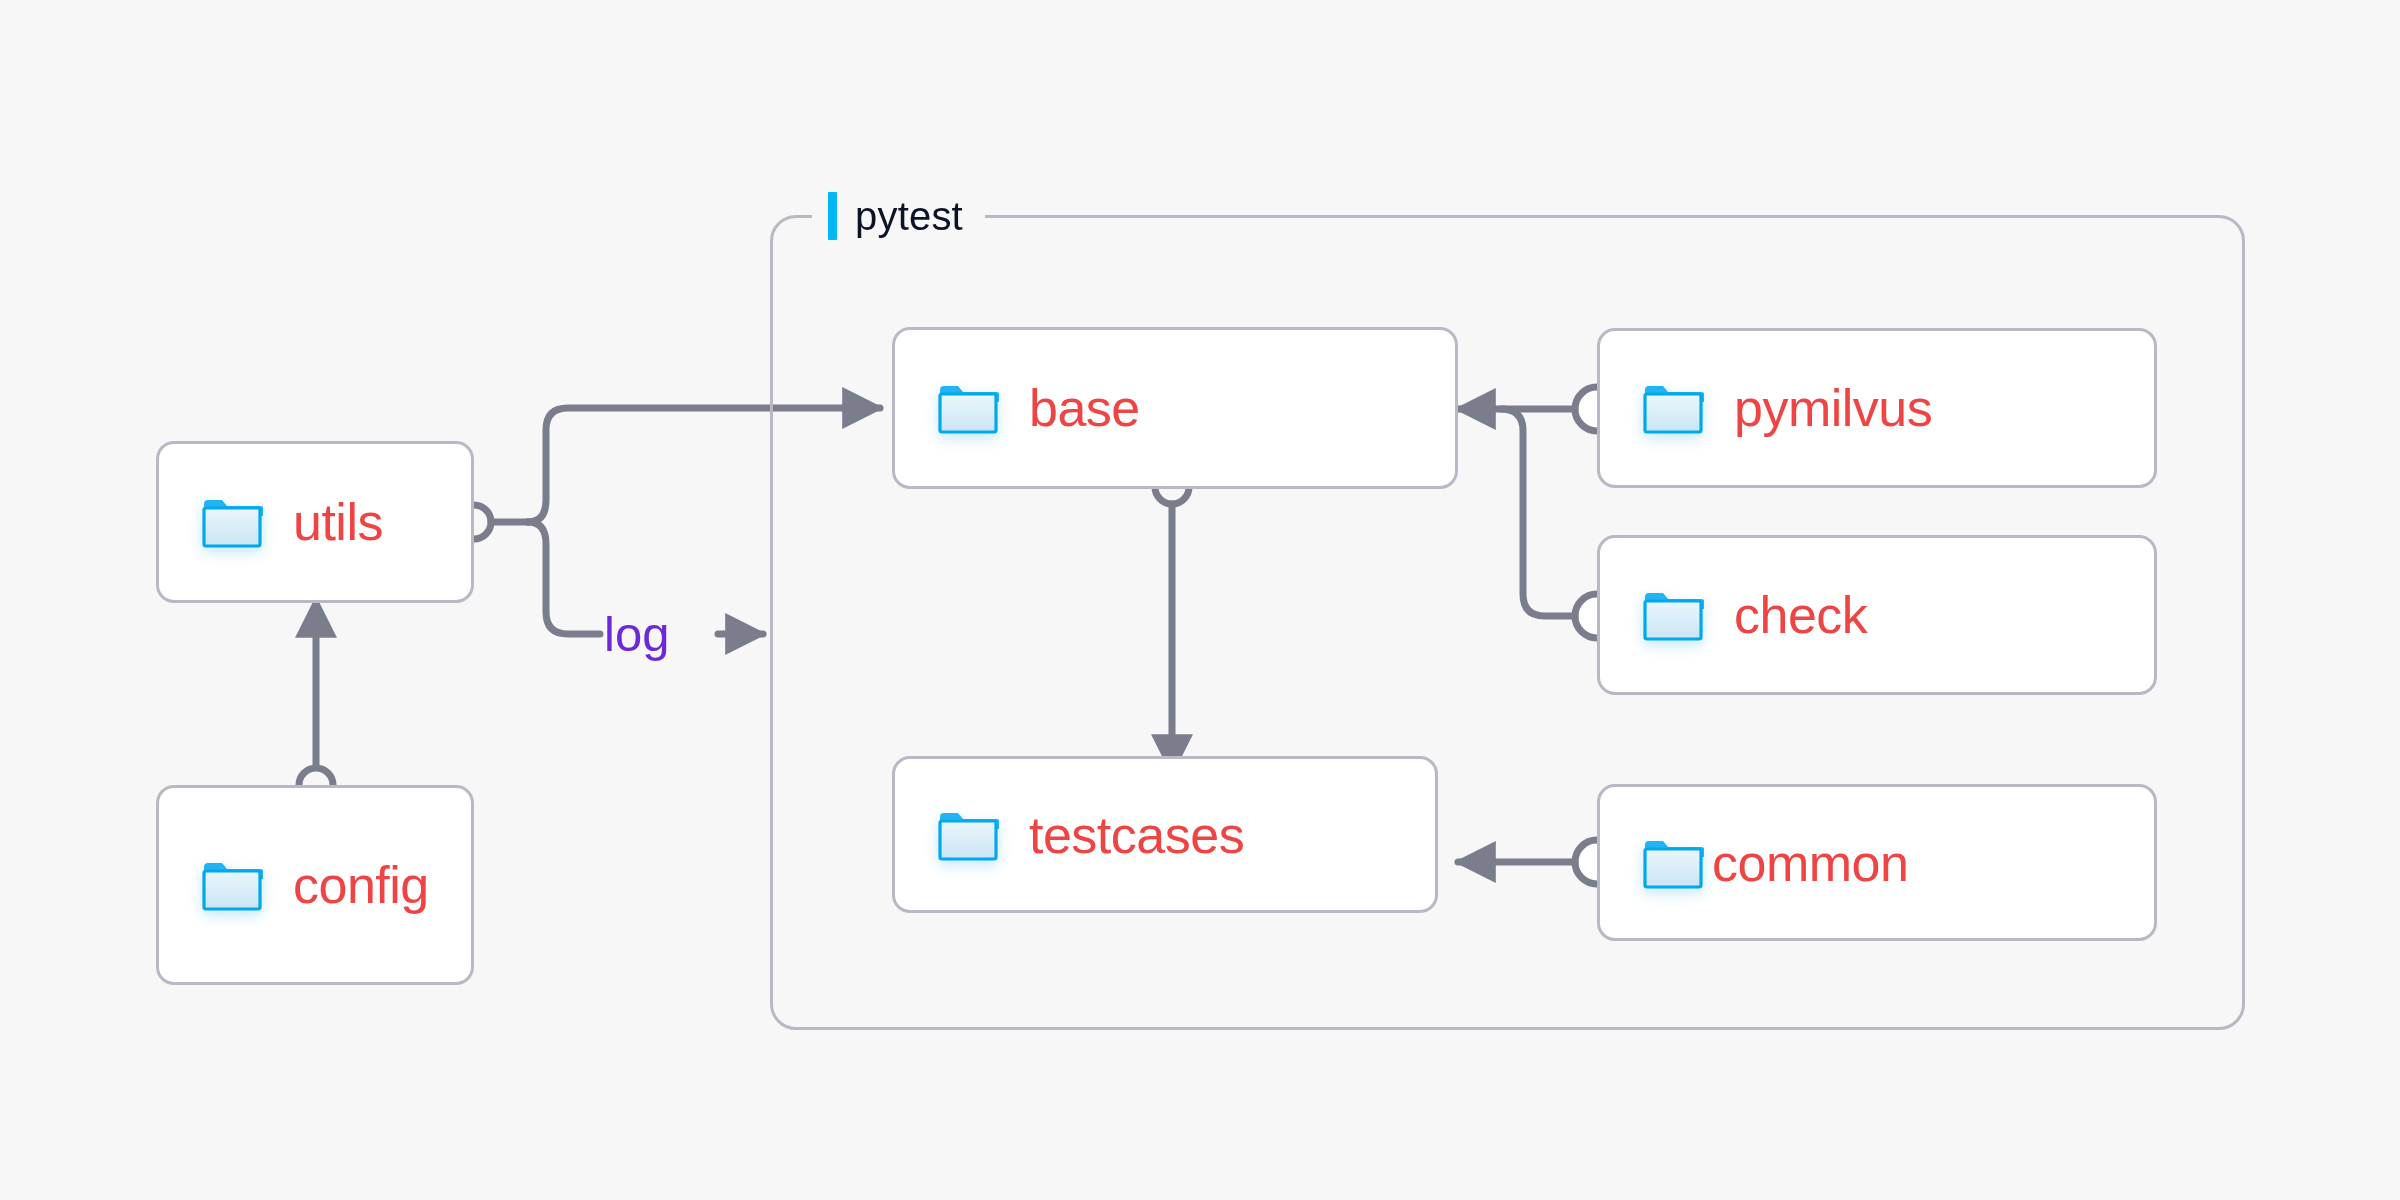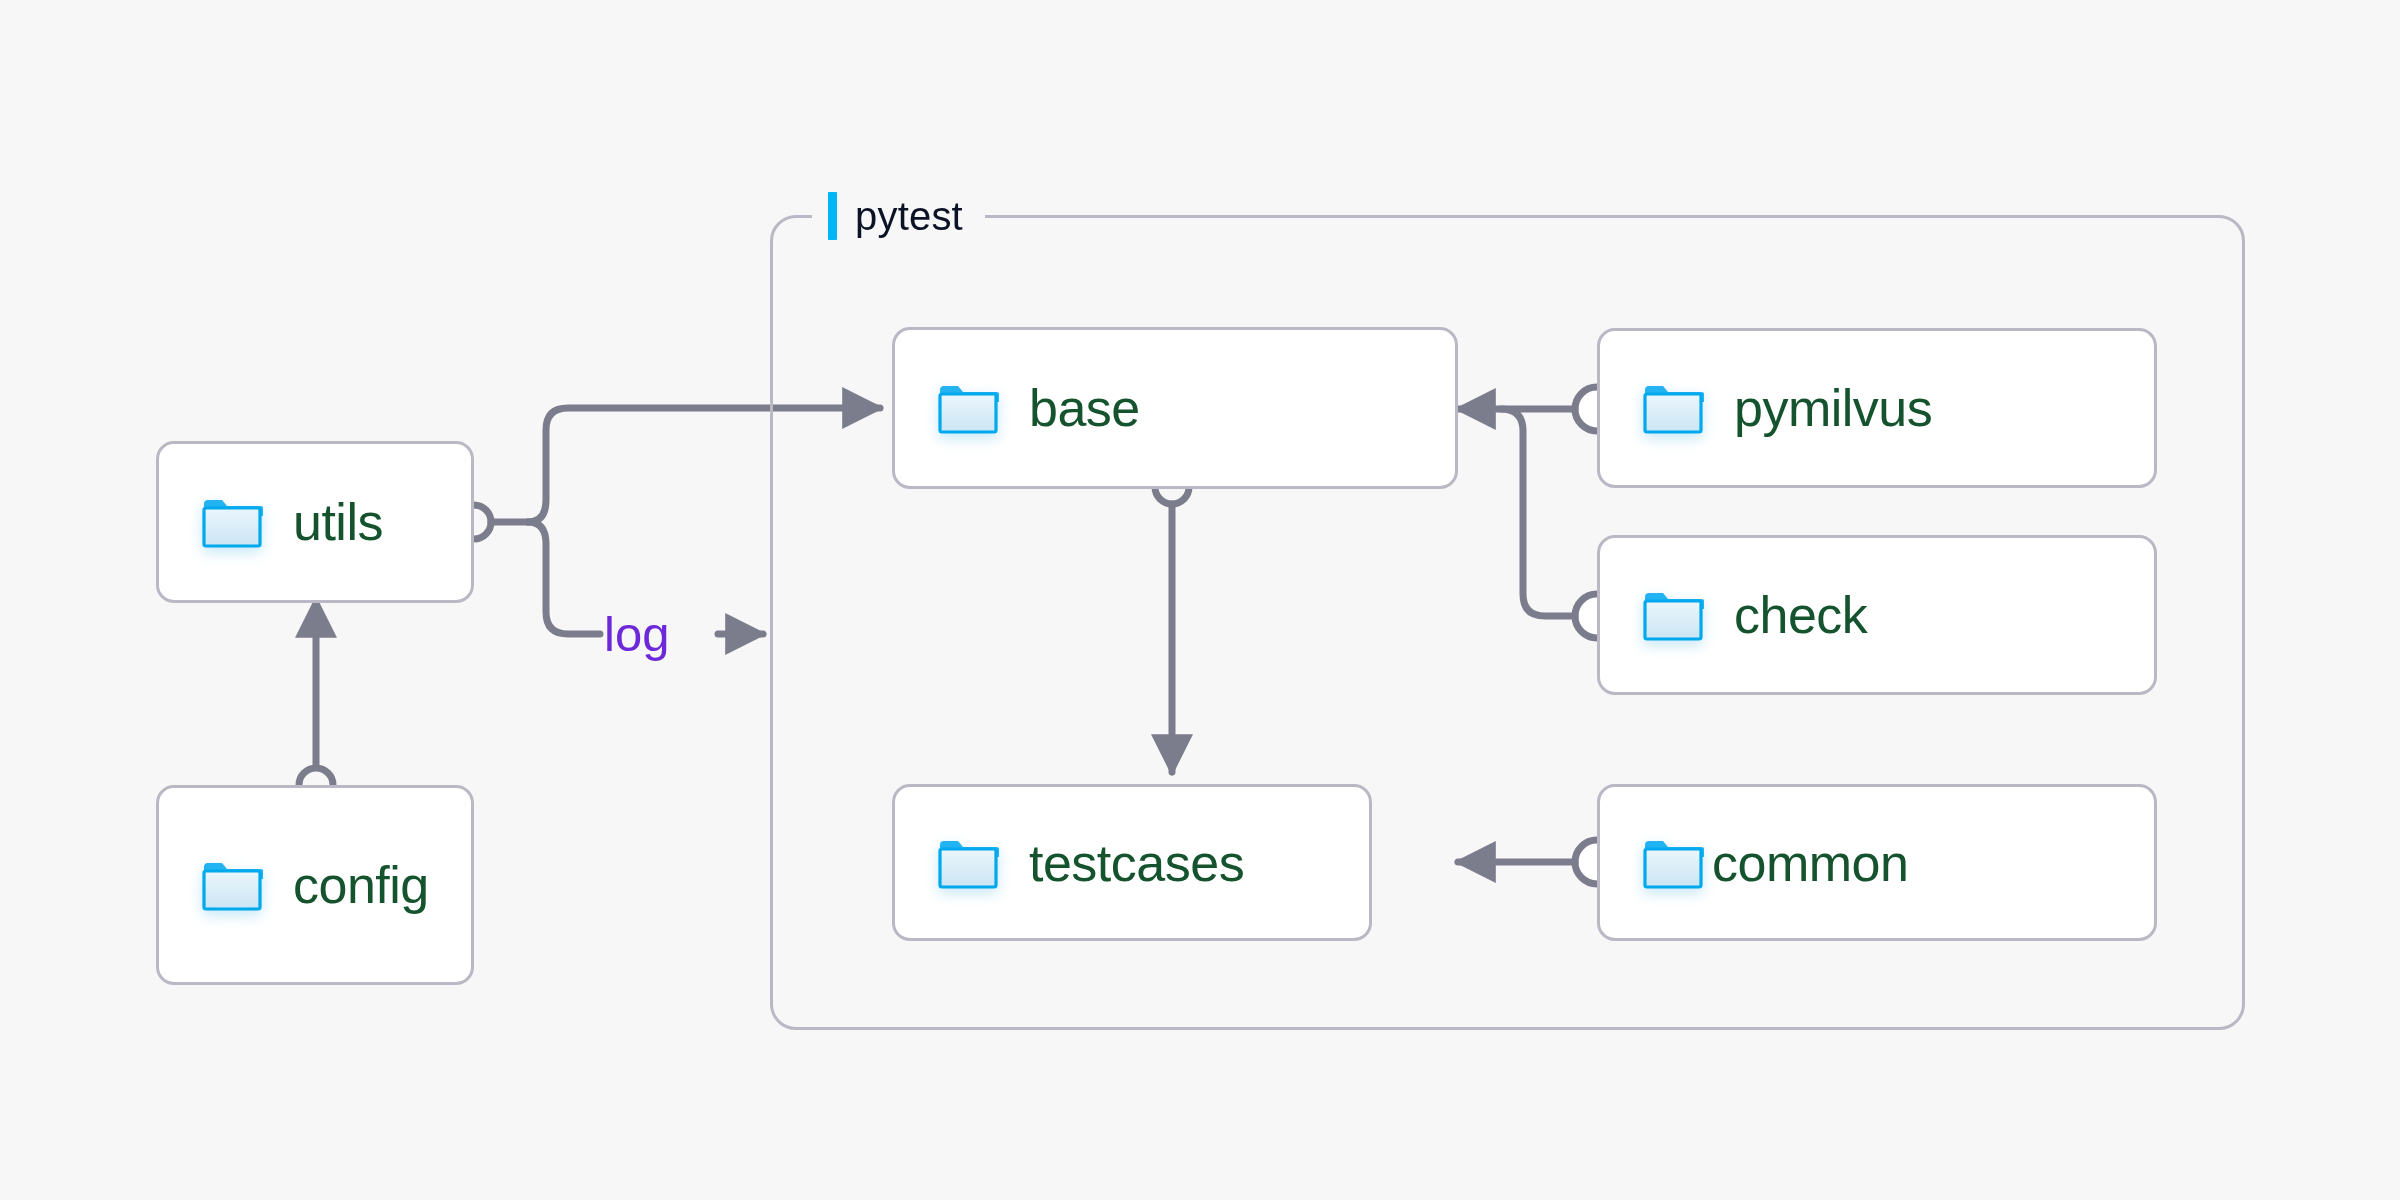--- a/index.html
+++ b/index.html
@@ -67,21 +67,21 @@
     border: 3px solid #b9b8c4;
     border-radius: 18px;
     box-sizing: border-box;
     display: flex;
     align-items: center;
     padding-left: 42px;
     gap: 30px;
   }
   .node-label {
     font-size: 52px;
-    color: #14532d;
+    color: #ef4444;
     letter-spacing: -0.5px;
     line-height: 1;
     white-space: nowrap;
   }
   .folder-icon {
     flex: 0 0 auto;
     width: 62px;
     height: 54px;
     position: relative;
     filter: drop-shadow(0 5px 7px rgba(0, 150, 220, 0.22));
@@ -186,21 +186,21 @@
   <div class="node" style="left:892px; top:327px; width:566px; height:162px;">
     <span class="folder-icon">
       <svg viewBox="0 0 62 54" width="62" height="54" xmlns="http://www.w3.org/2000/svg">
         <path d="M3 9 a4 4 0 0 1 4-4 h14 l5 6 h33 a4 4 0 0 1 4 4 v6 H3 z" fill="#22b4f2"></path>
         <rect x="3" y="13" width="56" height="38" rx="2" fill="url(#folderGrad)" stroke="#00a8ee" stroke-width="3.2"></rect>
       </svg>
     </span>
     <span class="node-label">base</span>
   </div>
 
-  <div class="node" style="left:892px; top:784px; width:480px; height:157px;">
+  <div class="node" style="left:892px; top:756px; width:546px; height:157px;">
     <span class="folder-icon">
       <svg viewBox="0 0 62 54" width="62" height="54" xmlns="http://www.w3.org/2000/svg">
         <path d="M3 9 a4 4 0 0 1 4-4 h14 l5 6 h33 a4 4 0 0 1 4 4 v6 H3 z" fill="#22b4f2"></path>
         <rect x="3" y="13" width="56" height="38" rx="2" fill="url(#folderGrad)" stroke="#00a8ee" stroke-width="3.2"></rect>
       </svg>
     </span>
     <span class="node-label">testcases</span>
   </div>
 
   <div class="node" style="left:1597px; top:328px; width:560px; height:160px;">

